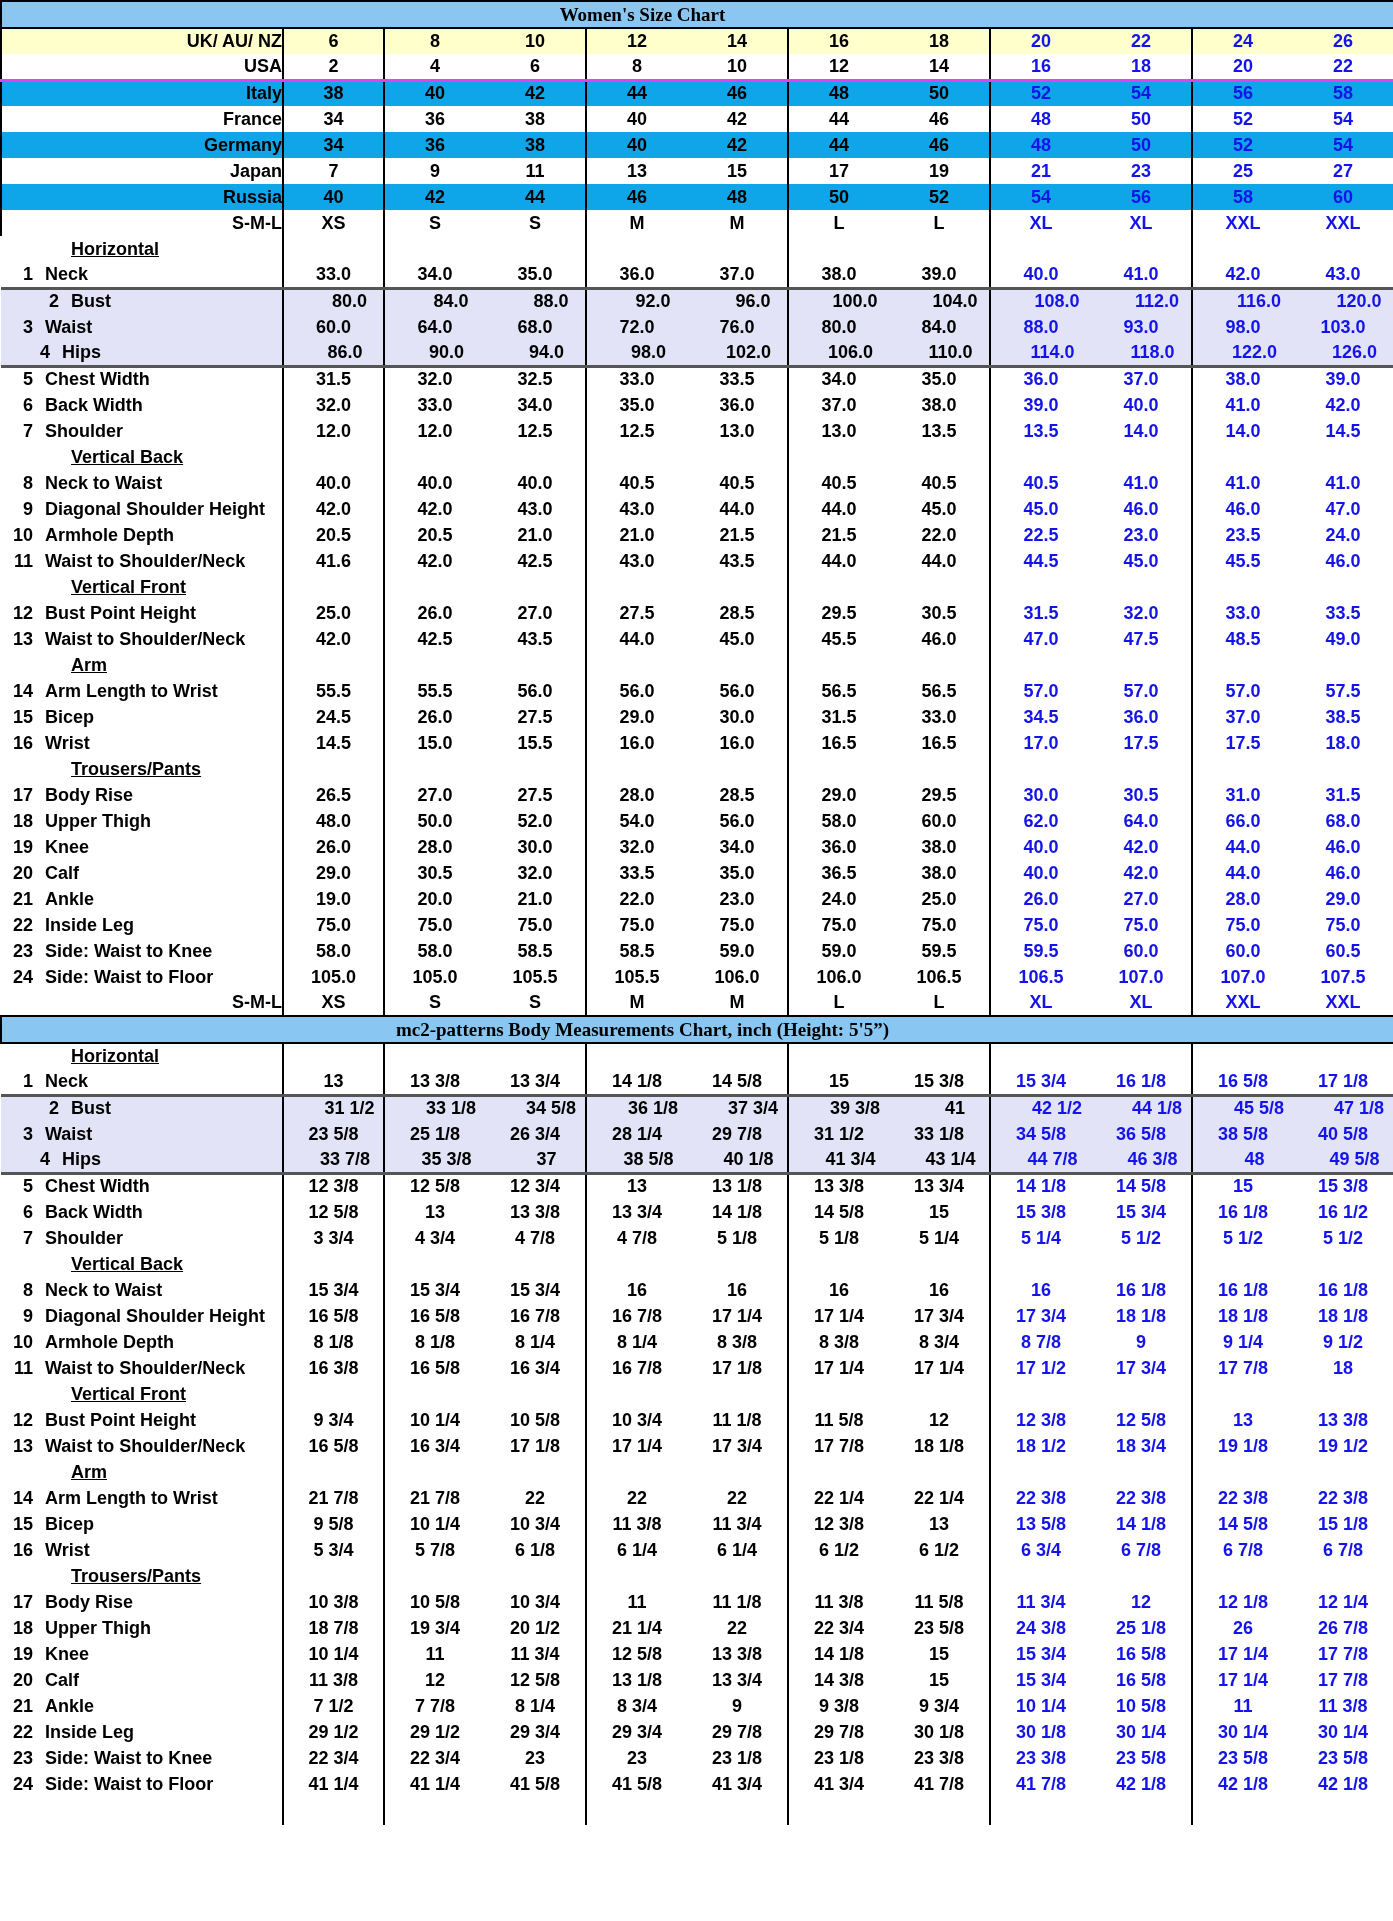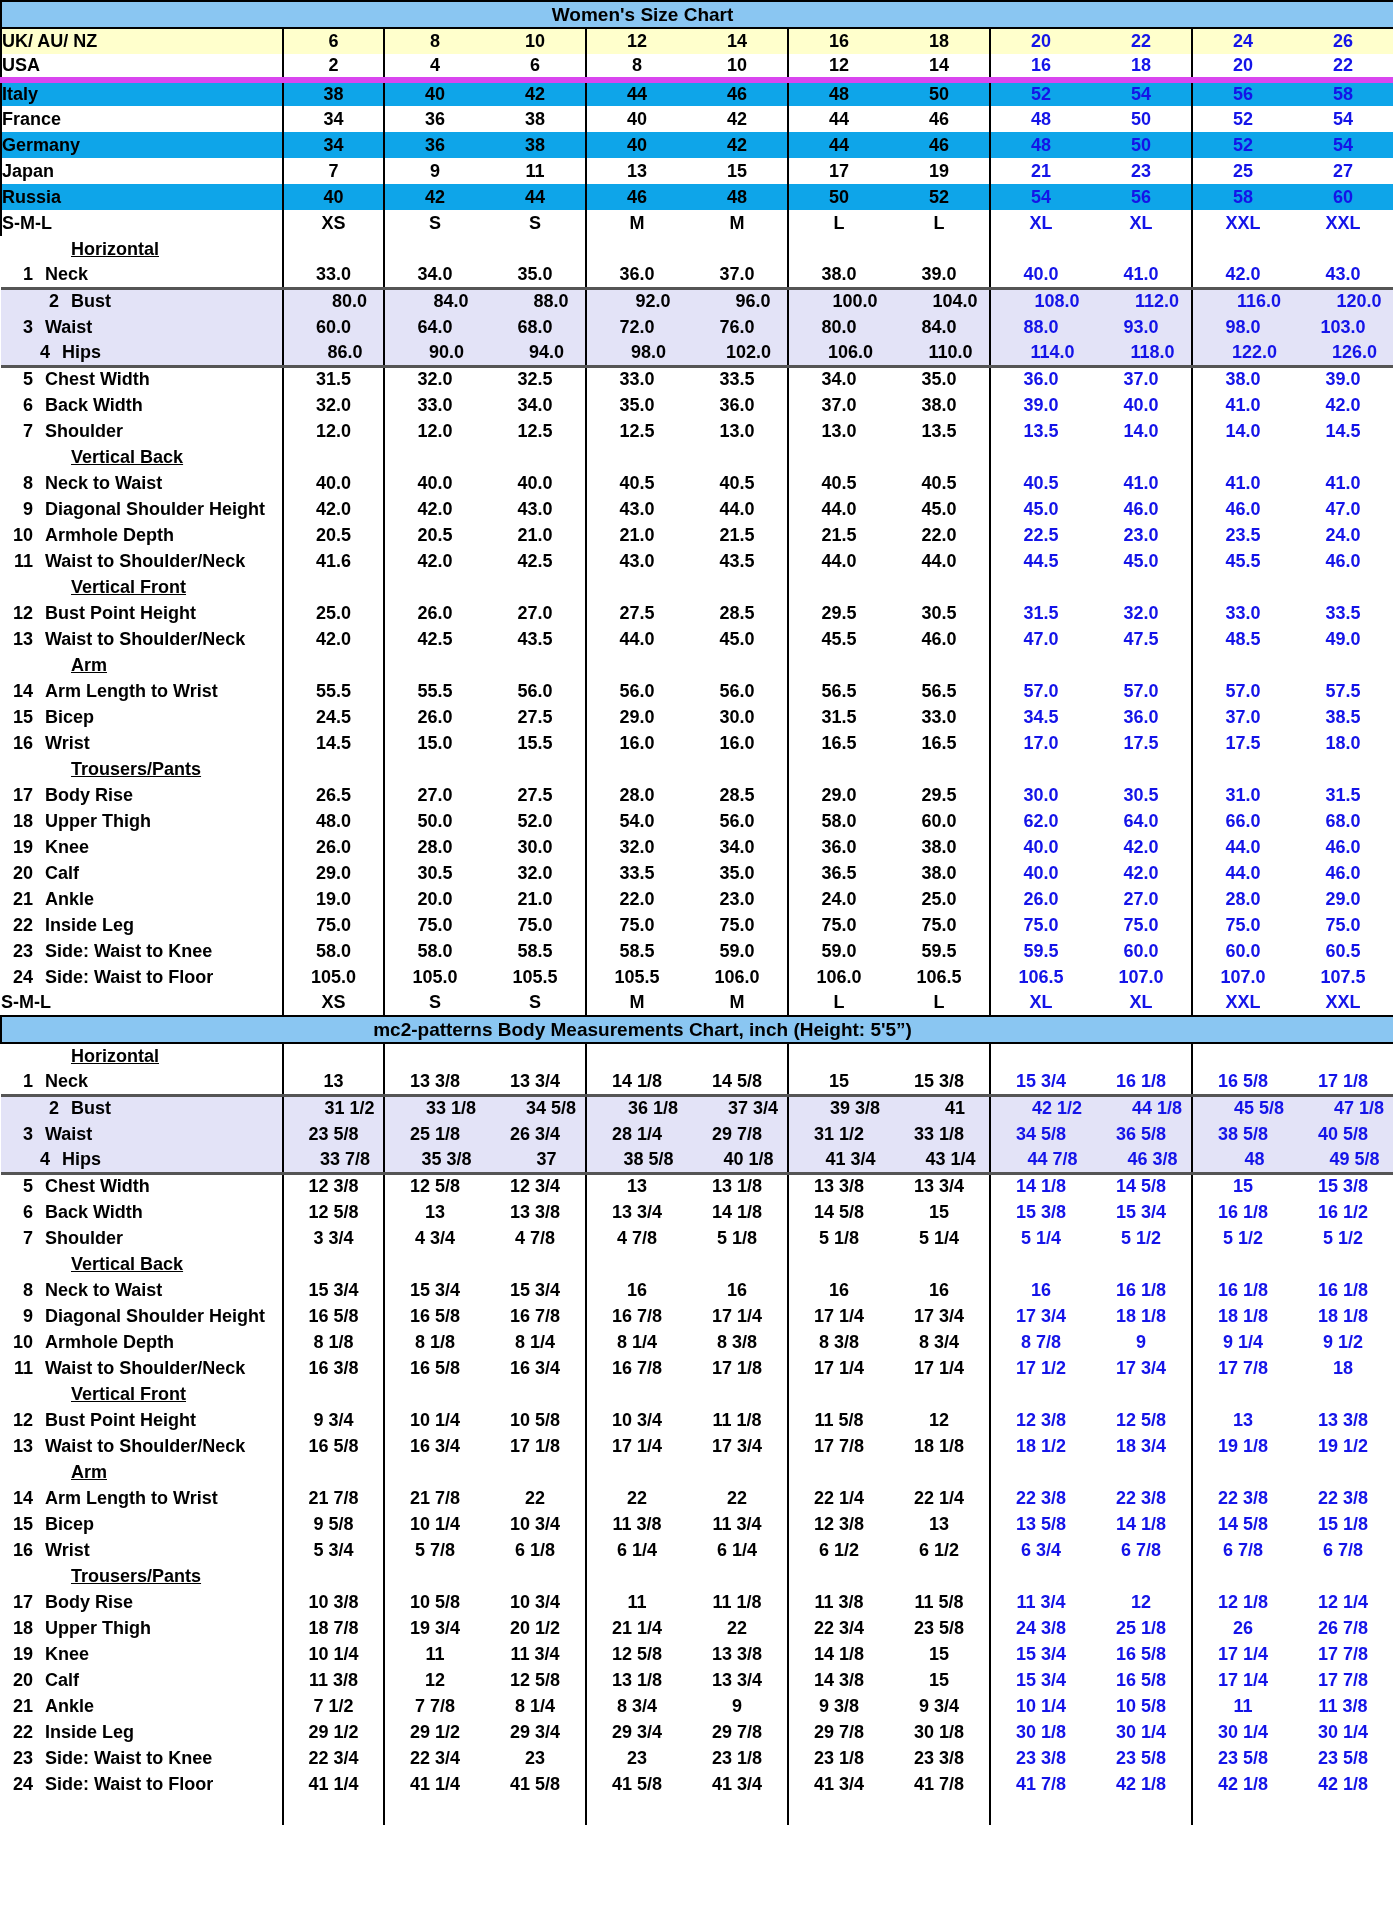--- a/index.html
+++ b/index.html
@@ -14,34 +14,35 @@
   td {
     height:26px; padding:0; vertical-align:middle;
     font-size:18px; font-weight:bold; color:#000;
     overflow:hidden; white-space:nowrap;
   }
   td.band {
     background:#8AC6F2; text-align:center; font-size:19px; height:27px;
     border-top:2px solid #000; border-bottom:2px solid #000;
     border-left:2px solid #000; border-right:2px solid #000;
     padding-right:110px;
+    font-family:Liberation Serif, serif;
   }
   td.val { text-align:center; }
   td.blue { color:#1414E8; }
   td.bR { border-right:2px solid #000; }
   td.bL { border-left:2px solid #000; }
-  td.lblC { text-align:left; }
+  td.lblC { text-align:right; }
   td.lblN { text-align:left; padding-left:6px; }
   td.lblS { text-align:left; padding-left:70px; }
   span.rnum { display:inline-block; width:26px; text-align:right; margin-right:12px; }
   span.sec { text-decoration:underline; }
   tr.lav > td { background:#E3E3F7; }
   tr.tTop > td { border-top:3px solid #555;padding-left:32px; }
   tr.tBot > td { border-bottom:3px solid #555;padding-left:23px; }
-  tr.usa-sep > td { border-bottom:6px solid #d946ef; }
+  tr.usa-sep > td { border-bottom:3px solid #d946ef; }
   tr.bg-yellow > td { background:#FFFFCC; }
   tr.bg-gray > td { background:#0ea5e9; }
   tr.bg-white > td { background:#FFFFFF; }
   tr.ghost > td { height:28px; }
 </style>
 </head>
 <body>
 
 <div>
   <table>

